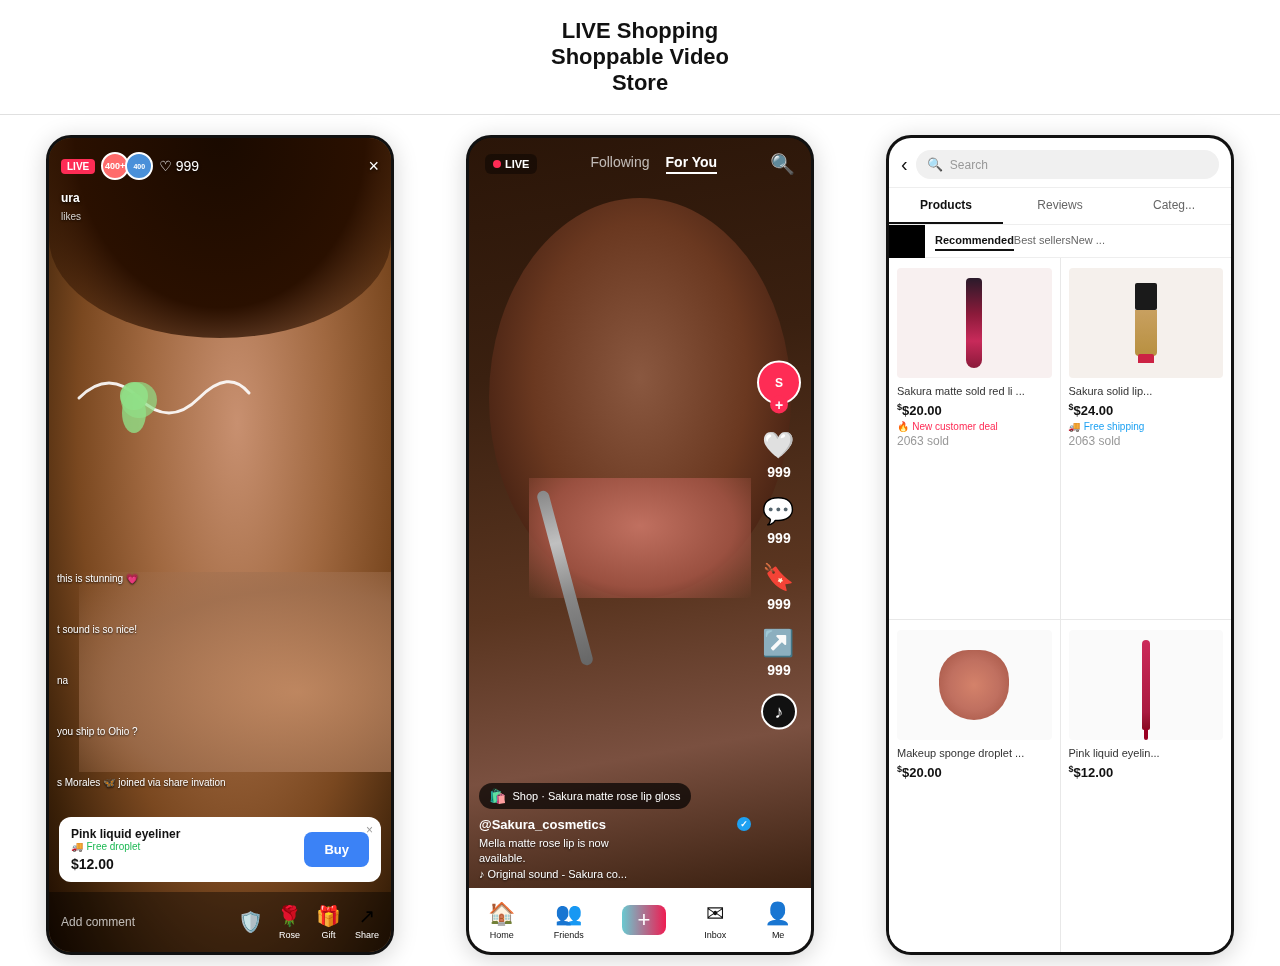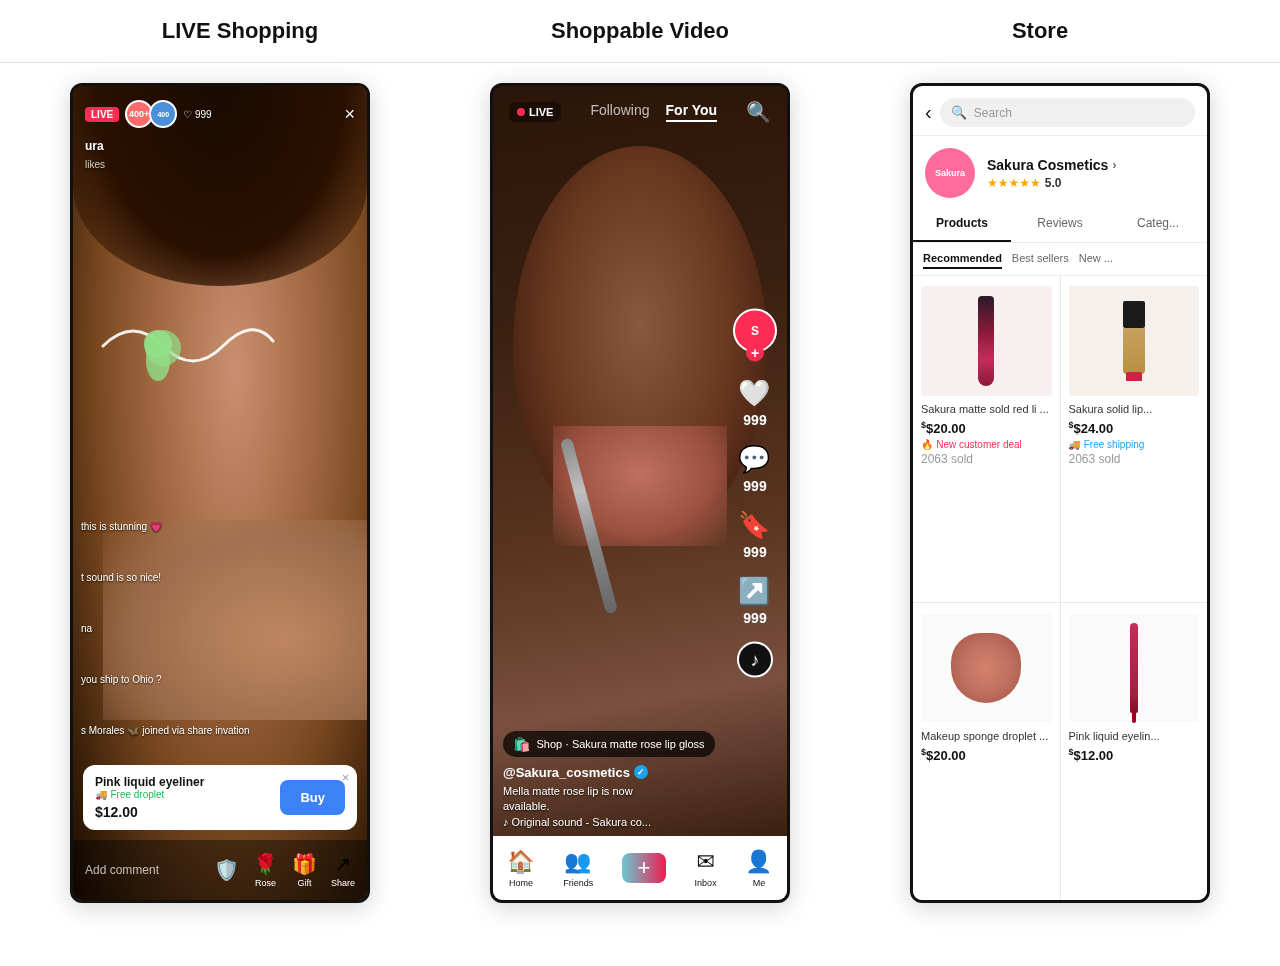--- a/index.html
+++ b/index.html
@@ -15,20 +15,21 @@
 
     
     .header-row {
       display: flex;
       align-items: center;
       justify-content: space-around;
       padding: 18px 40px;
       border-bottom: 1px solid #e0e0e0;
       background: #fff;
       flex-shrink: 0;
+      flex-direction: column;
     }
     .header-title {
       font-size: 22px;
       font-weight: 700;
       color: #111;
       flex: 1;
       text-align: center;
     }
 
     
@@ -45,23 +46,23 @@
     
     .phone-section {
       flex: 1;
       display: flex;
       flex-direction: column;
       align-items: center;
       max-width: 340px;
     }
 
     .phone-frame {
-      width: 300px;
+      width: 348px;
       height: 820px;
-      border-radius: 12px;
+      border-radius: 25px;
       overflow: hidden;
       border: 3px solid #111;
       position: relative;
       background: #000;
       box-shadow: 0 4px 24px rgba(0,0,0,0.18);
     }
 
     
     .live-phone-bg {
       width: 100%;
@@ -126,21 +127,21 @@
       display: flex;
       align-items: center;
       justify-content: center;
       font-size: 9px;
       color: #fff;
       font-weight: 700;
     }
 
     .count-badge {
       color: #fff;
-      font-size: 10px;
+      font-size: 14px;
       text-shadow: 0 1px 3px rgba(0,0,0,0.7);
     }
 
     .close-btn {
       color: #fff;
       font-size: 18px;
       font-weight: 300;
       text-shadow: 0 1px 3px rgba(0,0,0,0.7);
       cursor: pointer;
     }
@@ -410,20 +411,21 @@
     }
 
     .video-username {
       color: #fff;
       font-size: 13px;
       font-weight: 700;
       margin-bottom: 4px;
       display: flex;
       align-items: center;
       gap: 4px;
+      justify-content: space-between;
     }
 
     .verified {
       width: 14px;
       height: 14px;
       background: #1da1f2;
       border-radius: 50%;
       display: inline-flex;
       align-items: center;
       justify-content: center;
@@ -590,22 +592,22 @@
     .store-tab.active {
       color: #111;
       font-weight: 700;
       border-bottom: 2px solid #111;
     }
 
     .filter-row {
       background: #fff;
       display: flex;
       padding: 6px 10px;
-      gap: 10px;
       border-bottom: 1px solid #eee;
+      margin-left: 36px;
     }
 
     .filter-chip {
       font-size: 11px;
       color: #111;
       font-weight: 600;
       padding: 3px 0;
       border-bottom: 2px solid #111;
     }
 
@@ -936,35 +938,20 @@
       <div class="store-content">
 
         <div class="store-top-bar">
           <span class="back-btn">‹</span>
           <div class="search-bar">
             <span class="search-icon-store">🔍</span>
             <span class="search-placeholder">Search</span>
           </div>
         </div>
 
-        <div class="store-brand-row">
-          <div class="brand-logo">
-            <span style="font-size:9px;text-align:center;">Sakura</span>
-          </div>
-          <div class="brand-info">
-            <div class="brand-name">
-              <span>Sakura Cosmetics</span>
-              <span class="brand-chevron">›</span>
-            </div>
-            <div class="brand-rating">
-              <span class="stars">★★★★★</span>
-              <span class="rating-num">5.0</span>
-            </div>
-          </div>
-        </div>
 
         <div class="store-tabs">
           <div class="store-tab active">Products</div>
           <div class="store-tab">Reviews</div>
           <div class="store-tab">Categ...</div>
         </div>
 
         <div class="filter-row">
           <span class="filter-chip">Recommended</span>
           <span class="filter-chip-inactive">Best sellers</span>

